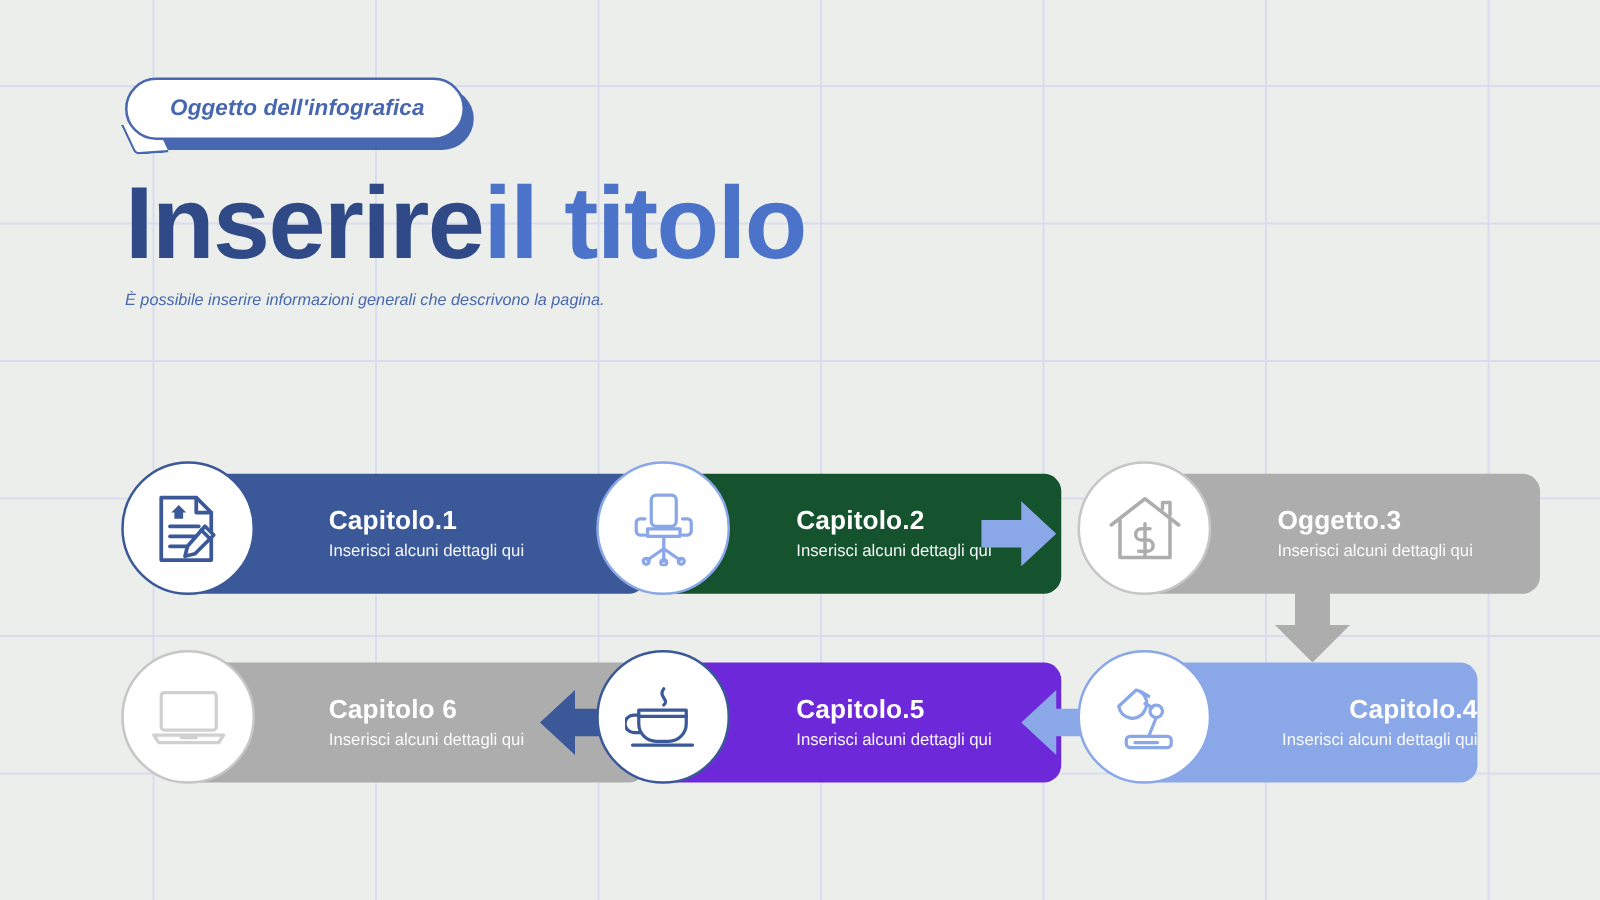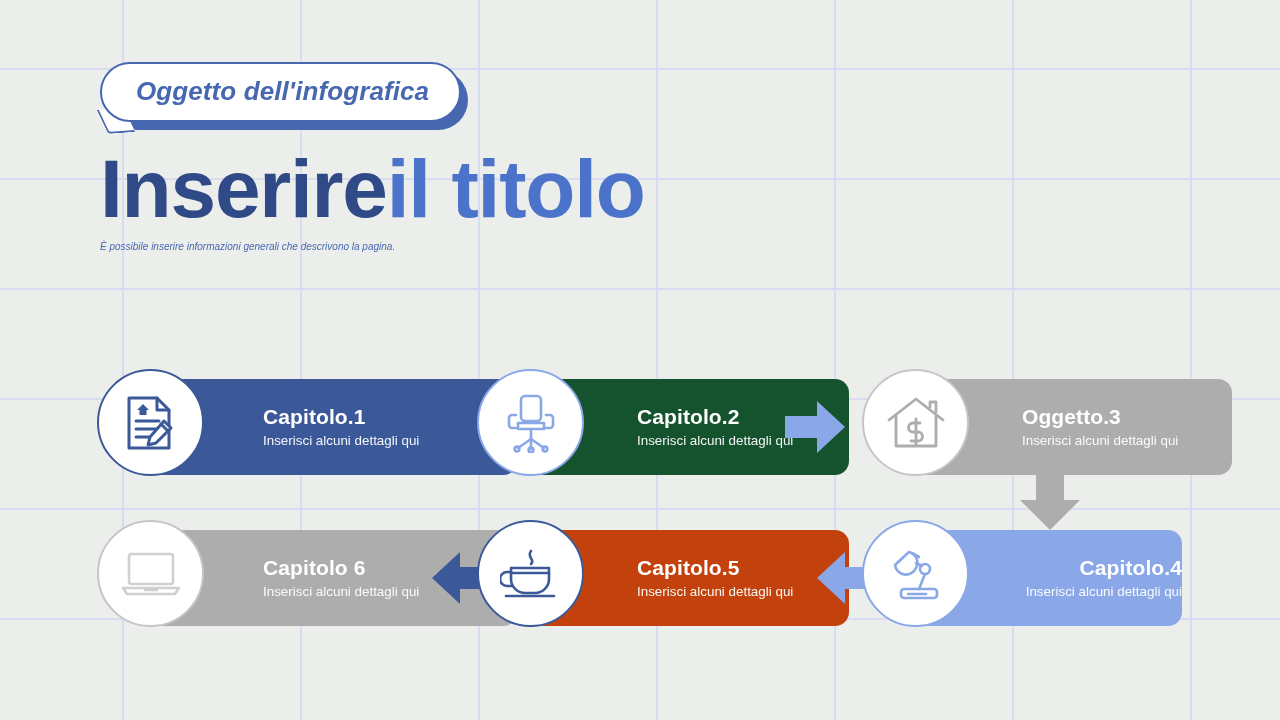--- a/index.html
+++ b/index.html
@@ -51,21 +51,21 @@
   .bubble {
     position: relative;
     display: inline-block;
     background: #ffffff;
     border: 2.5px solid #4768b0;
     border-radius: 30px;
     padding: 12px 30px 13px 34px;
     z-index: 2;
   }
   .bubble-label {
-    font-size: 26px;
+    font-size: 18px;
     font-weight: bold;
     font-style: italic;
     color: #4768b0;
     letter-spacing: .1px;
     white-space: nowrap;
   }
   .bubble-tail {
     position: absolute;
     left: 2px;
     bottom: -11px;
@@ -85,21 +85,21 @@
     font-weight: bold;
     line-height: 1.0;
     letter-spacing: -1.2px;
     white-space: nowrap;
   }
   .title-a { color: #2f4a86; }
   .title-b { color: #4b73c9; }
 
   .subtitle {
     margin-top: 9px;
-    font-size: 10px;
+    font-size: 13px;
     font-style: italic;
     color: #4768b0;
     line-height: 1.66;
   }
 
   
   .row {
     position: absolute;
     height: 96px;
   }
@@ -302,21 +302,21 @@
       </span>
     </div>
   </div>
 
   <div class="step" style="left:430px;">
     <div class="arrow" style="left:0px;">
       <svg width="62" height="60" viewBox="0 0 62 60">
         <path d="M62 19 H30 V4 L2 30 L30 56 V41 H62 Z" fill="#3b5998"></path>
       </svg>
     </div>
-    <div class="card" style="left:97px; width:322px; padding-left:110px; align-items:flex-start; background:#c2410c;">
+    <div class="card" style="left:97px; width:322px; padding-left:110px; align-items:flex-start; background:#6d28d9;">
       <div class="card-title">Capitolo.5</div>
       <div class="card-sub">Inserisci alcuni dettagli qui</div>
     </div>
     <div class="bubble-icon" style="left:47px; border:2.5px solid #3b5998;">
       <span>
         <svg width="62" height="56" viewBox="0 0 62 56">
           <g fill="none" stroke="#3b5998" stroke-width="2.6" stroke-linejoin="round" stroke-linecap="round">
             <path d="M11 22 H49 V33 a14 14 0 0 1 -14 14 H25 a14 14 0 0 1 -14 -14 Z"></path>
             <path d="M11 26 H7 a7 7 0 0 0 0 14 h5"></path>
             <path d="M6 50 H54"></path>

